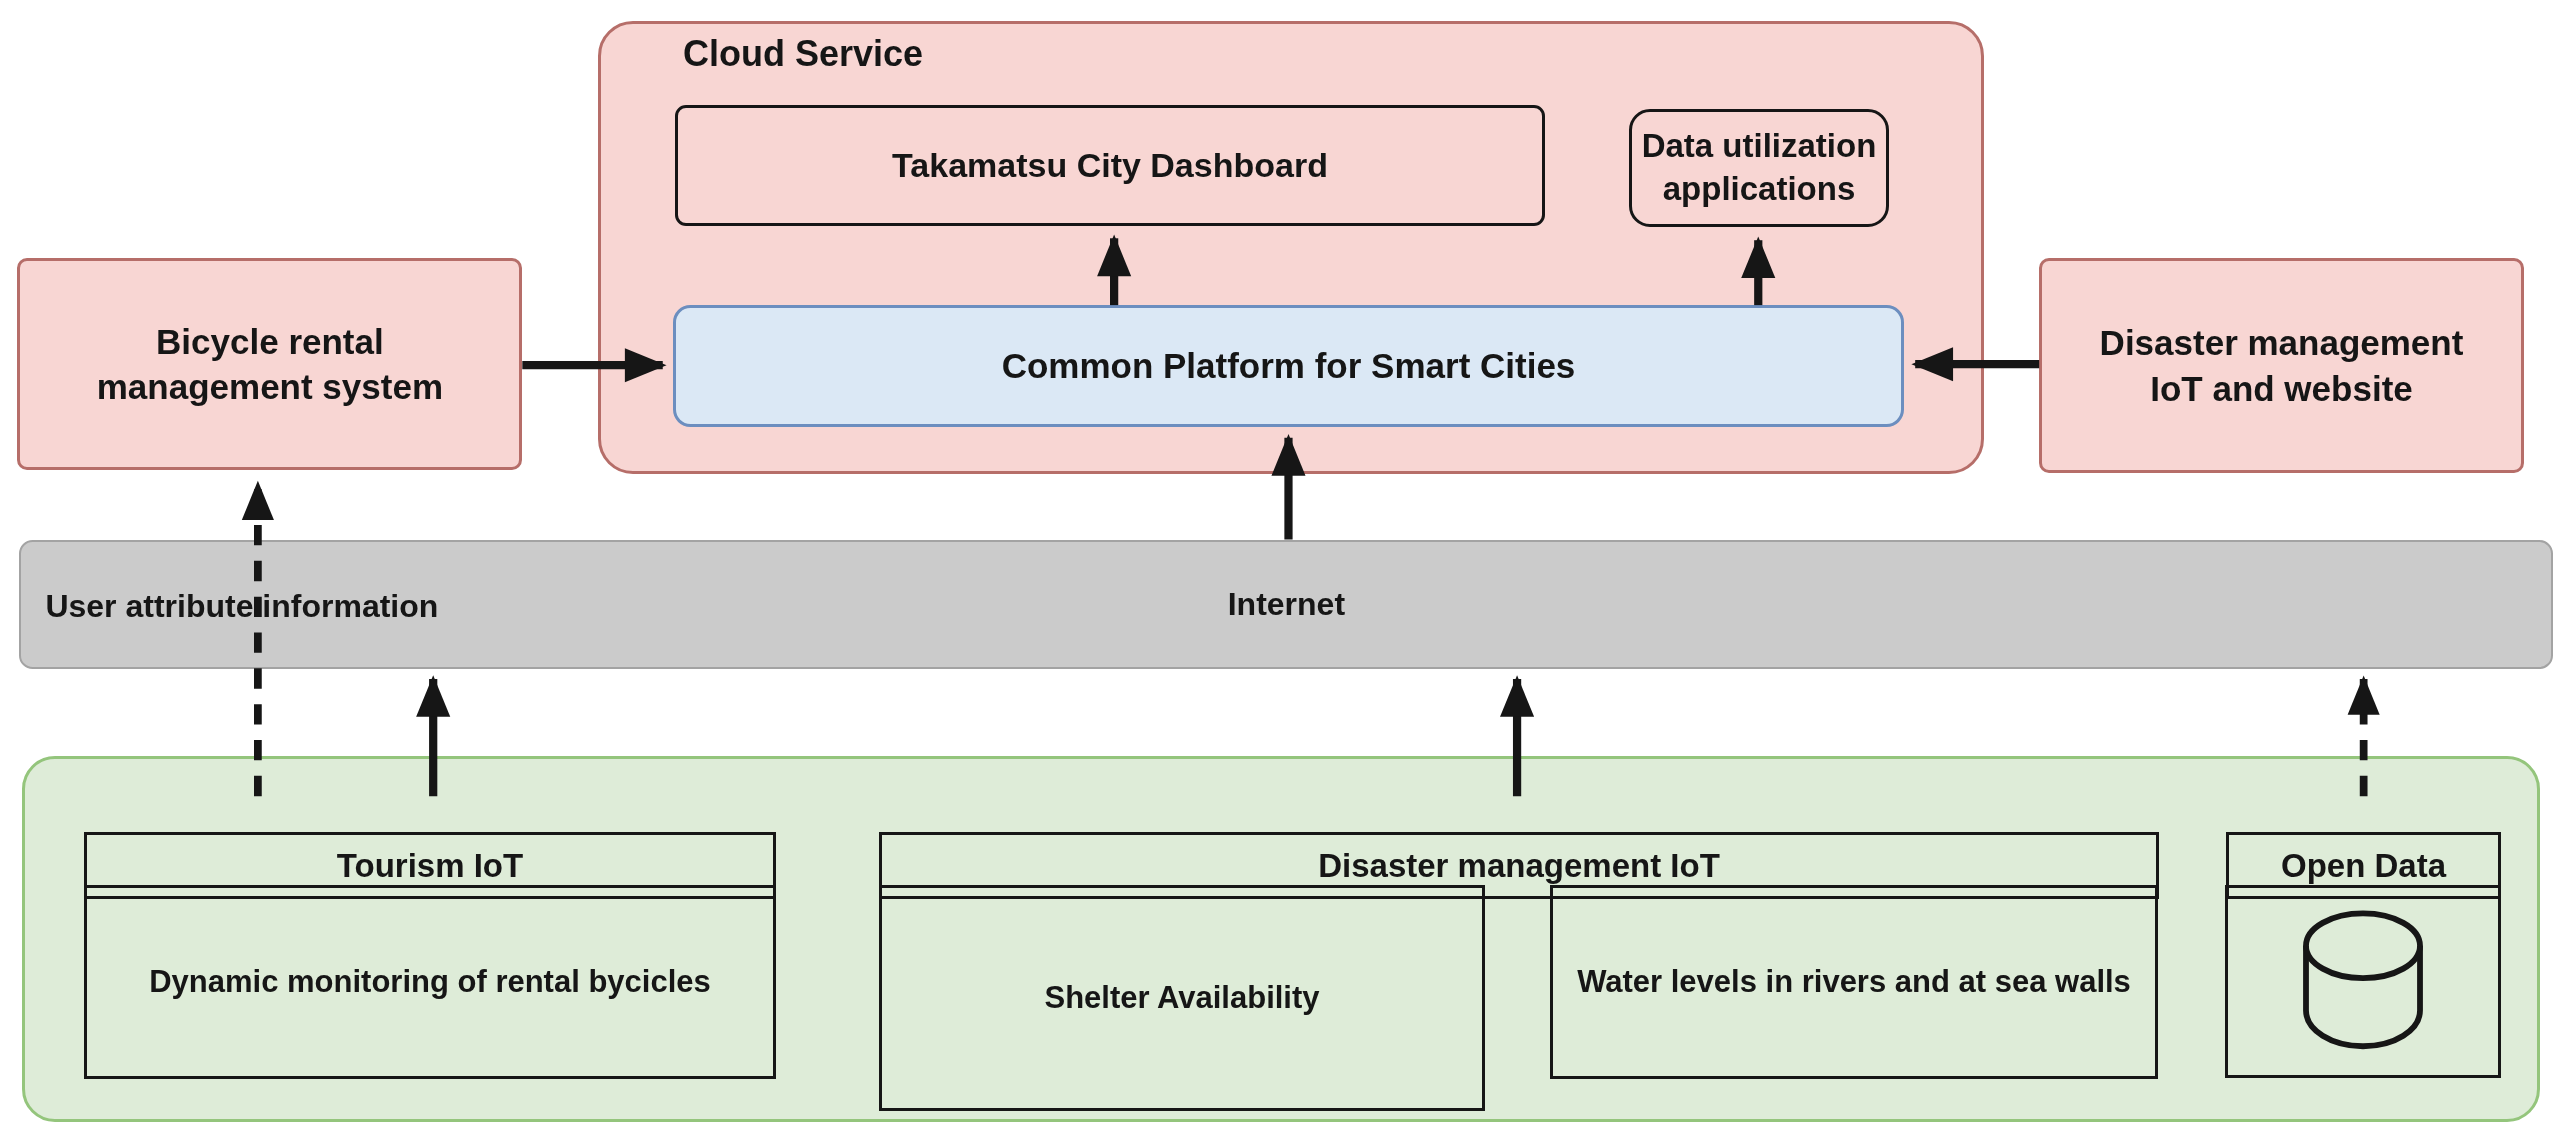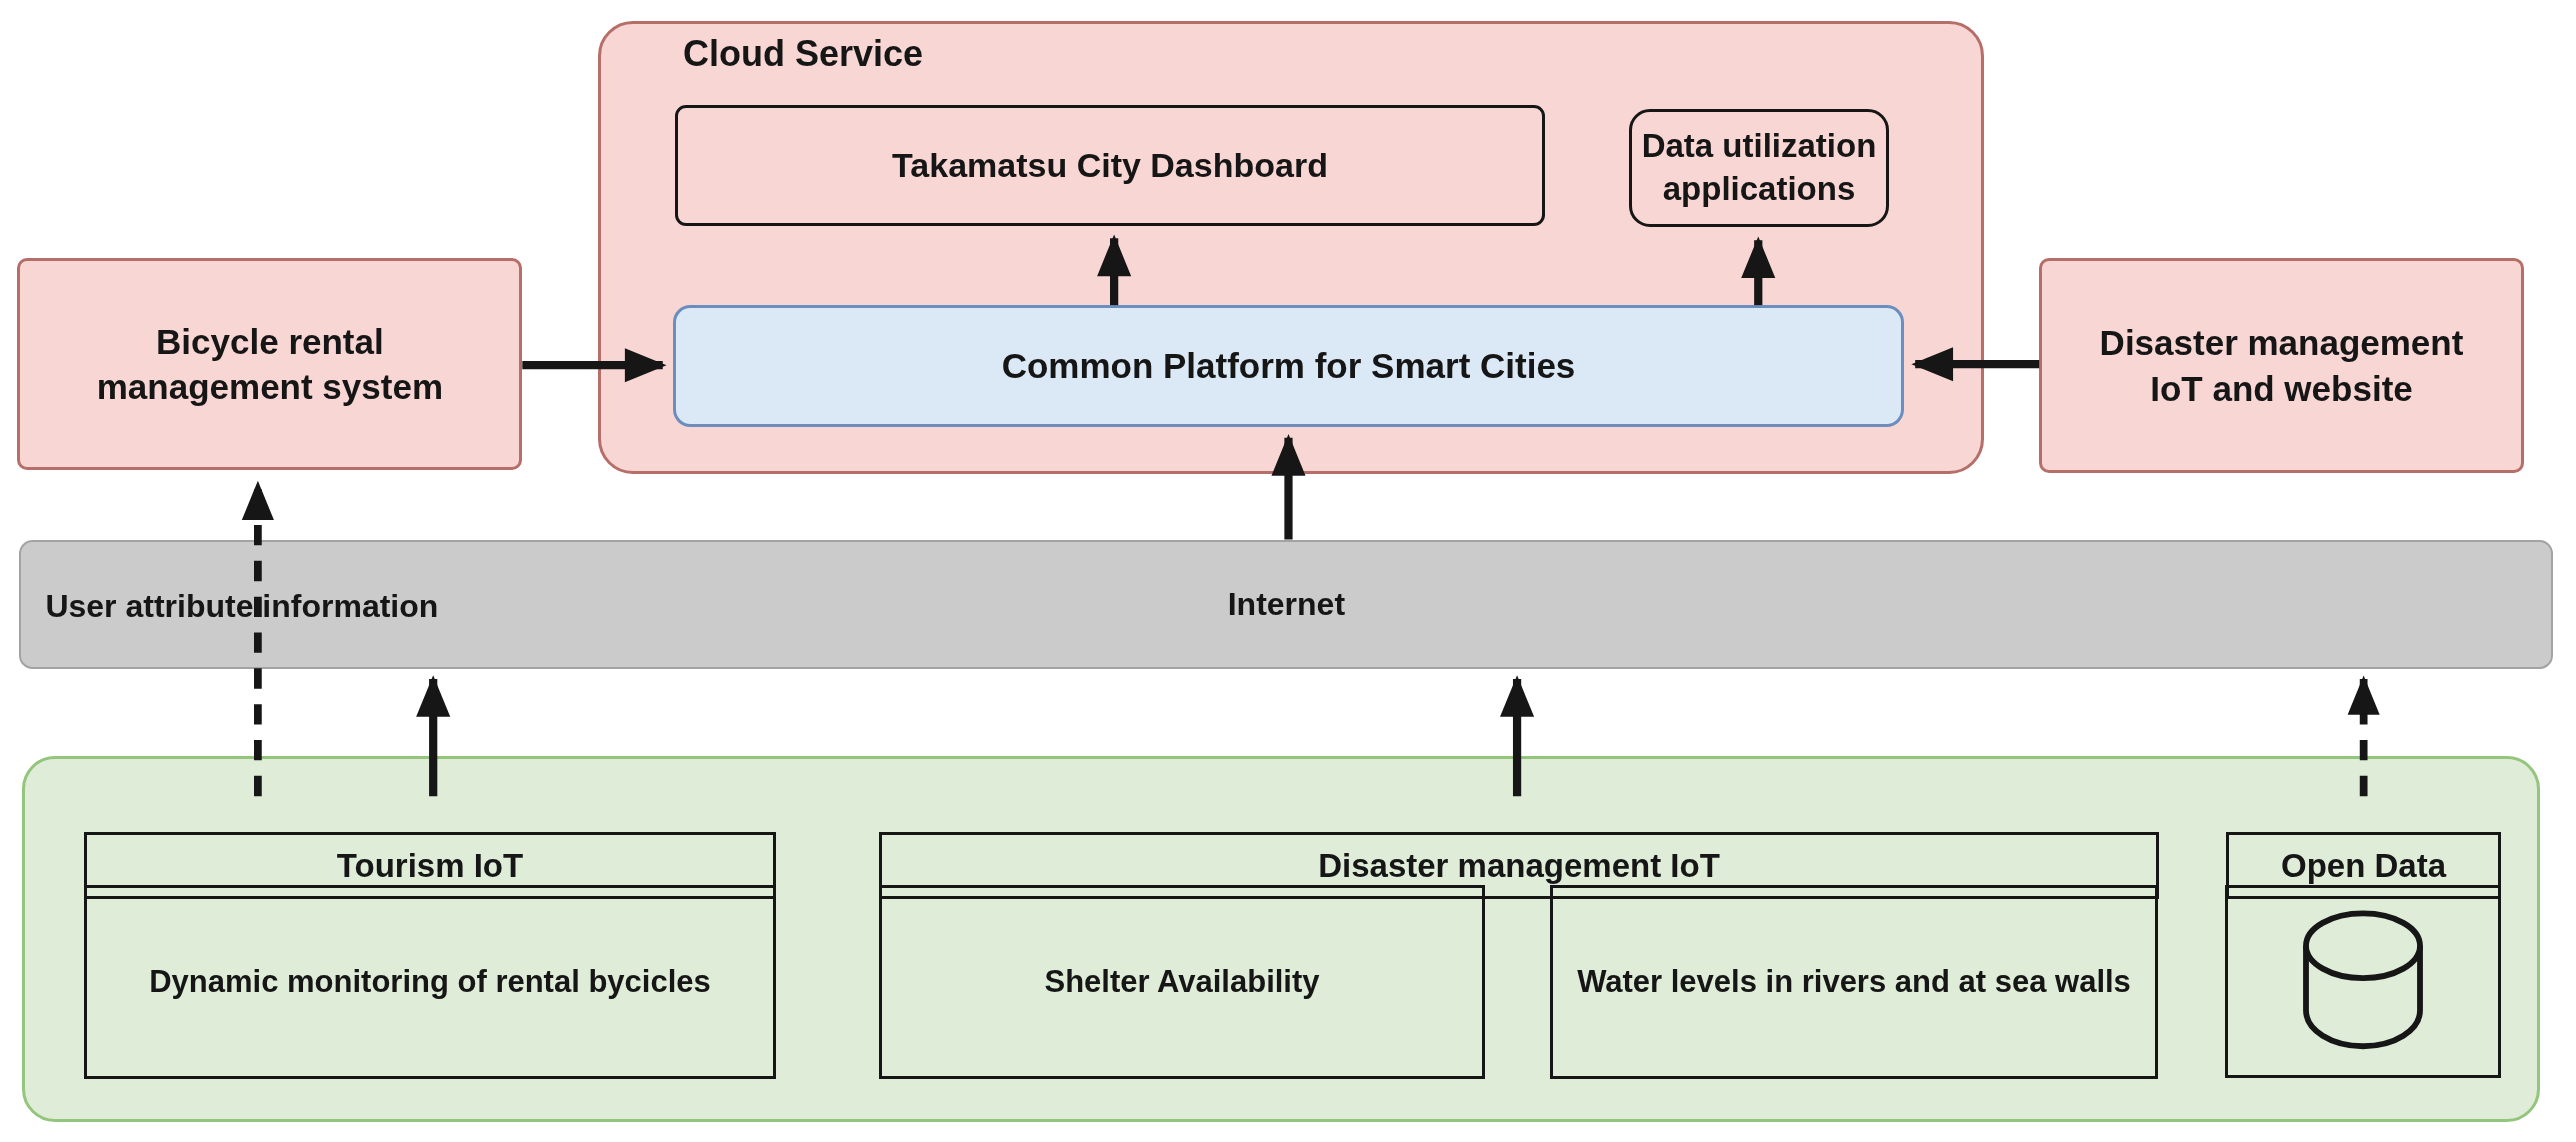--- a/index.html
+++ b/index.html
@@ -32,21 +32,21 @@
   .wrap-575{max-width:562px;}
   .bar-annotation{left:24px;top:14px;position:absolute;font-size:32px;margin-top:32px;}
   .bar-label{font-size:32px;}
   
   .field-box{background:transparent;border:3.9px solid #161616;}
   .field-header{font-size:33px;margin-top:36px;}
   .field-item{font-size:31px;line-height:1.3;}
   .tourism-header{left:84px;top:796px;width:692px;height:67px;}
   .tourism-item{left:84px;top:885px;width:692px;height:194px;}
   .disaster-header{left:879px;top:796px;width:1280px;height:67px;}
-  .shelter-box{left:879px;top:885px;width:606px;height:194px;}
+  .shelter-box{left:879px;top:885px;width:606px;height:226px;}
   .water-box{left:1550px;top:885px;width:608px;height:194px;}
   .opendata-header{left:2226px;top:796px;width:275px;height:67px;}
   .opendata-box{left:2225px;top:885px;width:276px;height:193px;}
   .overlay{position:absolute;left:0;top:0;width:2576px;height:1142px;pointer-events:none;}
 </style>
 </head>
 <body>
 
 <div class="canvas">
 

